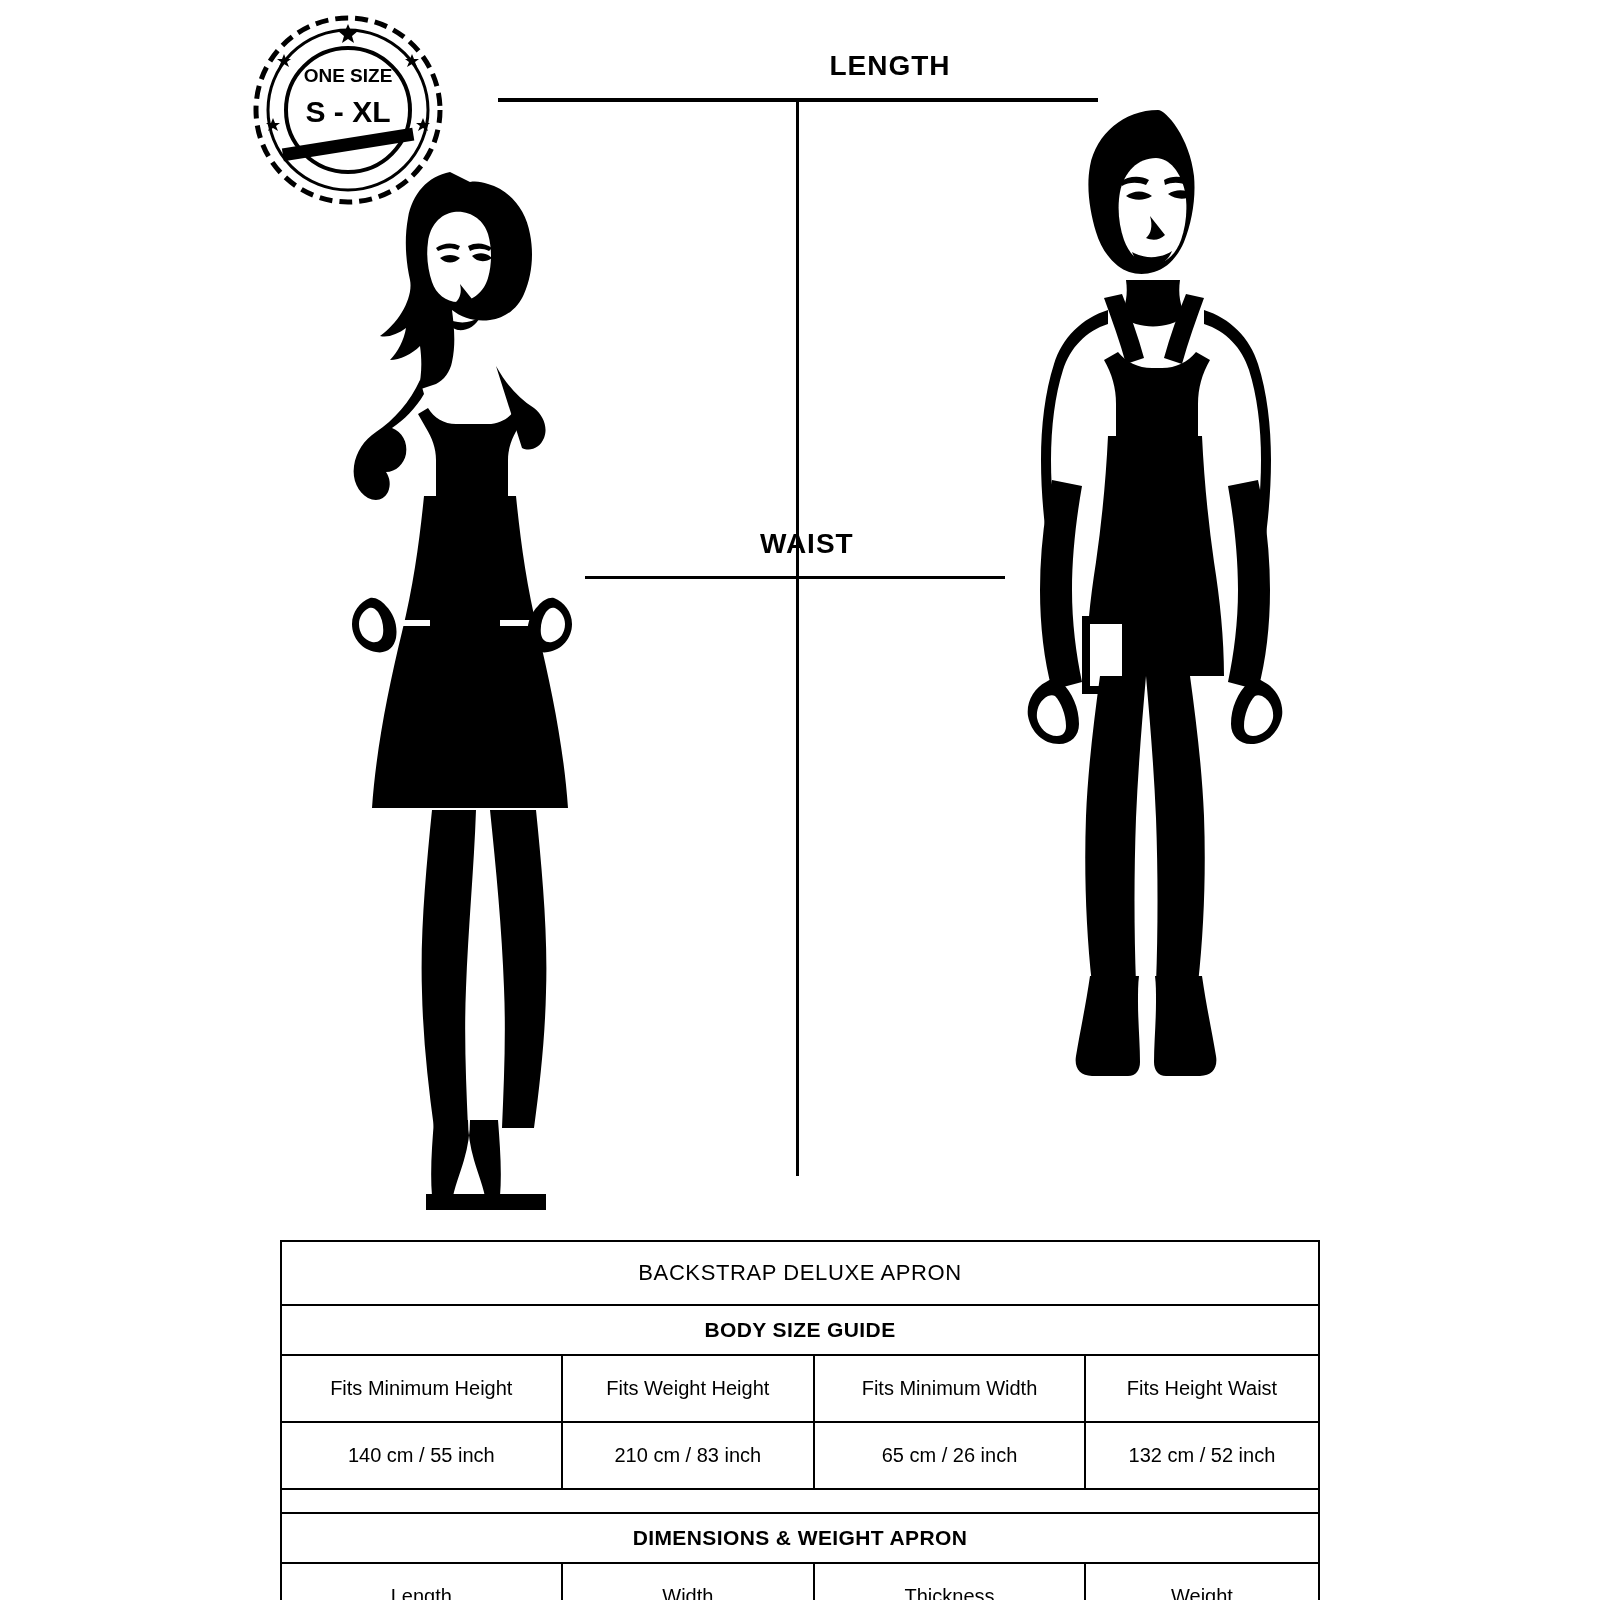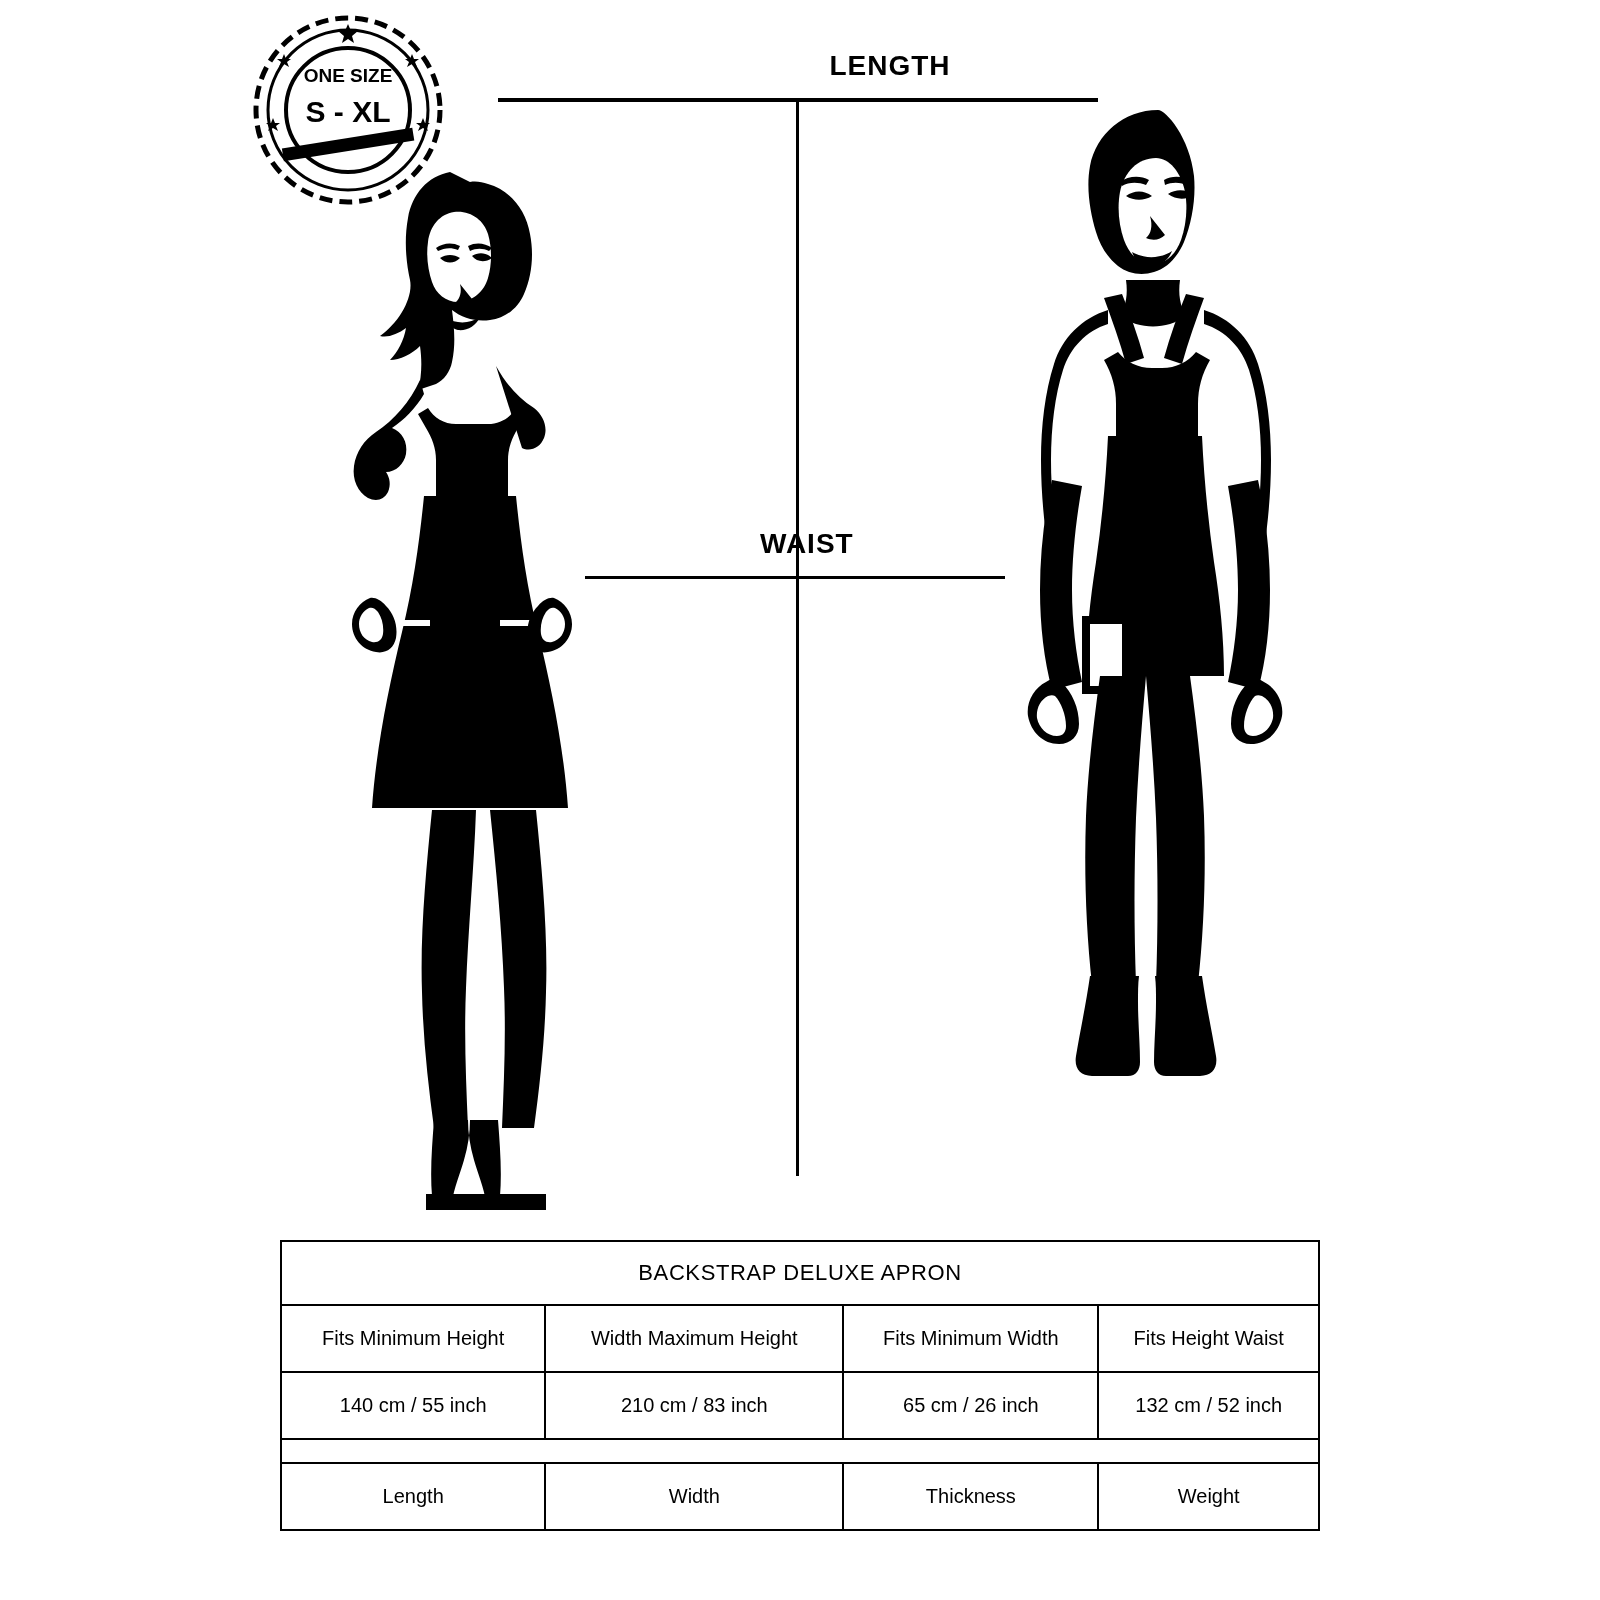--- a/index.html
+++ b/index.html
@@ -215,35 +215,41 @@
       <path d="M100 876c-4 28-10 56-14 80-2 12 4 20 16 20h36c8 0 12-6 12-14 0-18-2-40-2-60 0-10 0-18 1-26zM212 876c4 28 10 56 14 80 2 12-4 20-16 20h-34c-8 0-12-6-12-14 0-18 2-40 2-60 0-10 0-18-1-26z"></path>
     </g>
   </svg>
 </div>
 
 <table class="size-table">
   <tbody>
     <tr class="title-row">
       <td colspan="4">BACKSTRAP DELUXE APRON</td>
     </tr>
+    <tr class="section-row">
+      <td colspan="4">BODY SIZE GUIDE</td>
+    </tr>
     <tr>
       <td>Fits Minimum Height</td>
-      <td>Width Maximum Height</td>
+      <td>Fits Weight Height</td>
       <td>Fits Minimum Width</td>
       <td>Fits Height Waist</td>
     </tr>
     <tr>
       <td>140 cm / 55 inch</td>
       <td>210 cm / 83 inch</td>
       <td>65 cm / 26 inch</td>
       <td>132 cm / 52 inch</td>
     </tr>
     <tr class="spacer-row">
       <td colspan="4"></td>
     </tr>
+    <tr class="section-row">
+      <td colspan="4">DIMENSIONS &amp; WEIGHT APRON</td>
+    </tr>
     <tr>
       <td>Length</td>
       <td>Width</td>
       <td>Thickness</td>
       <td>Weight</td>
     </tr>
   </tbody>
 </table>
 
 </body></html>

